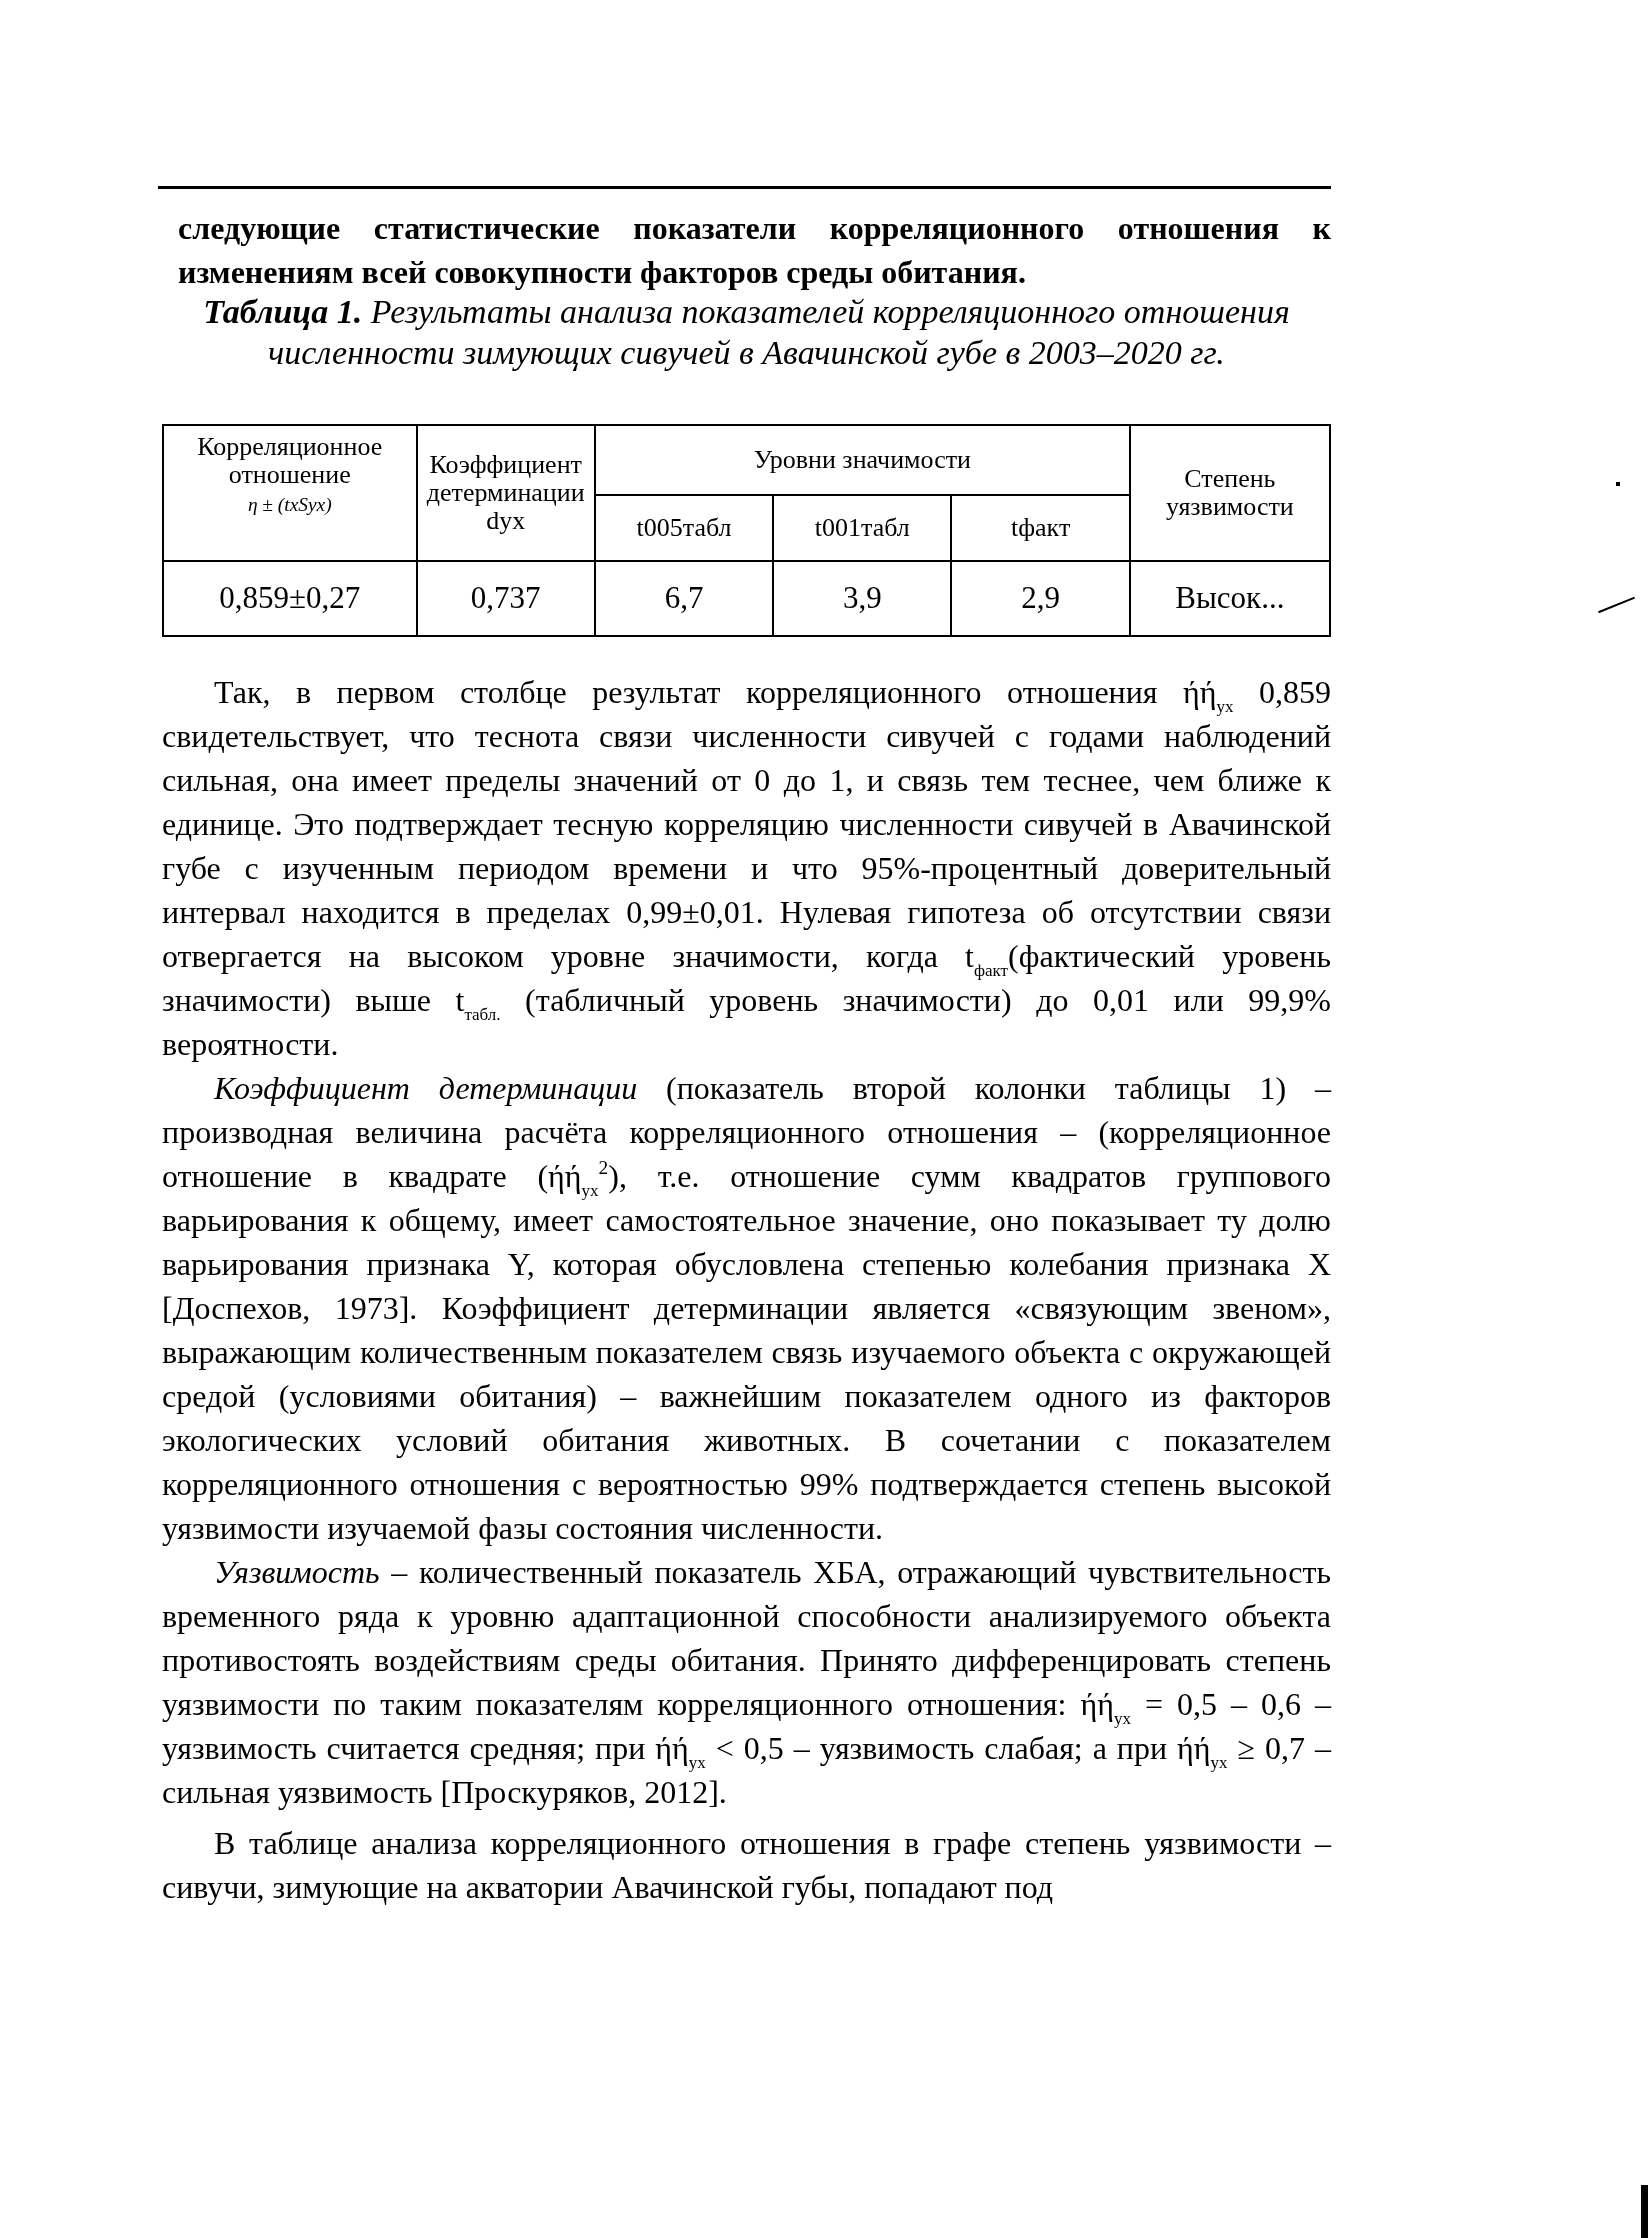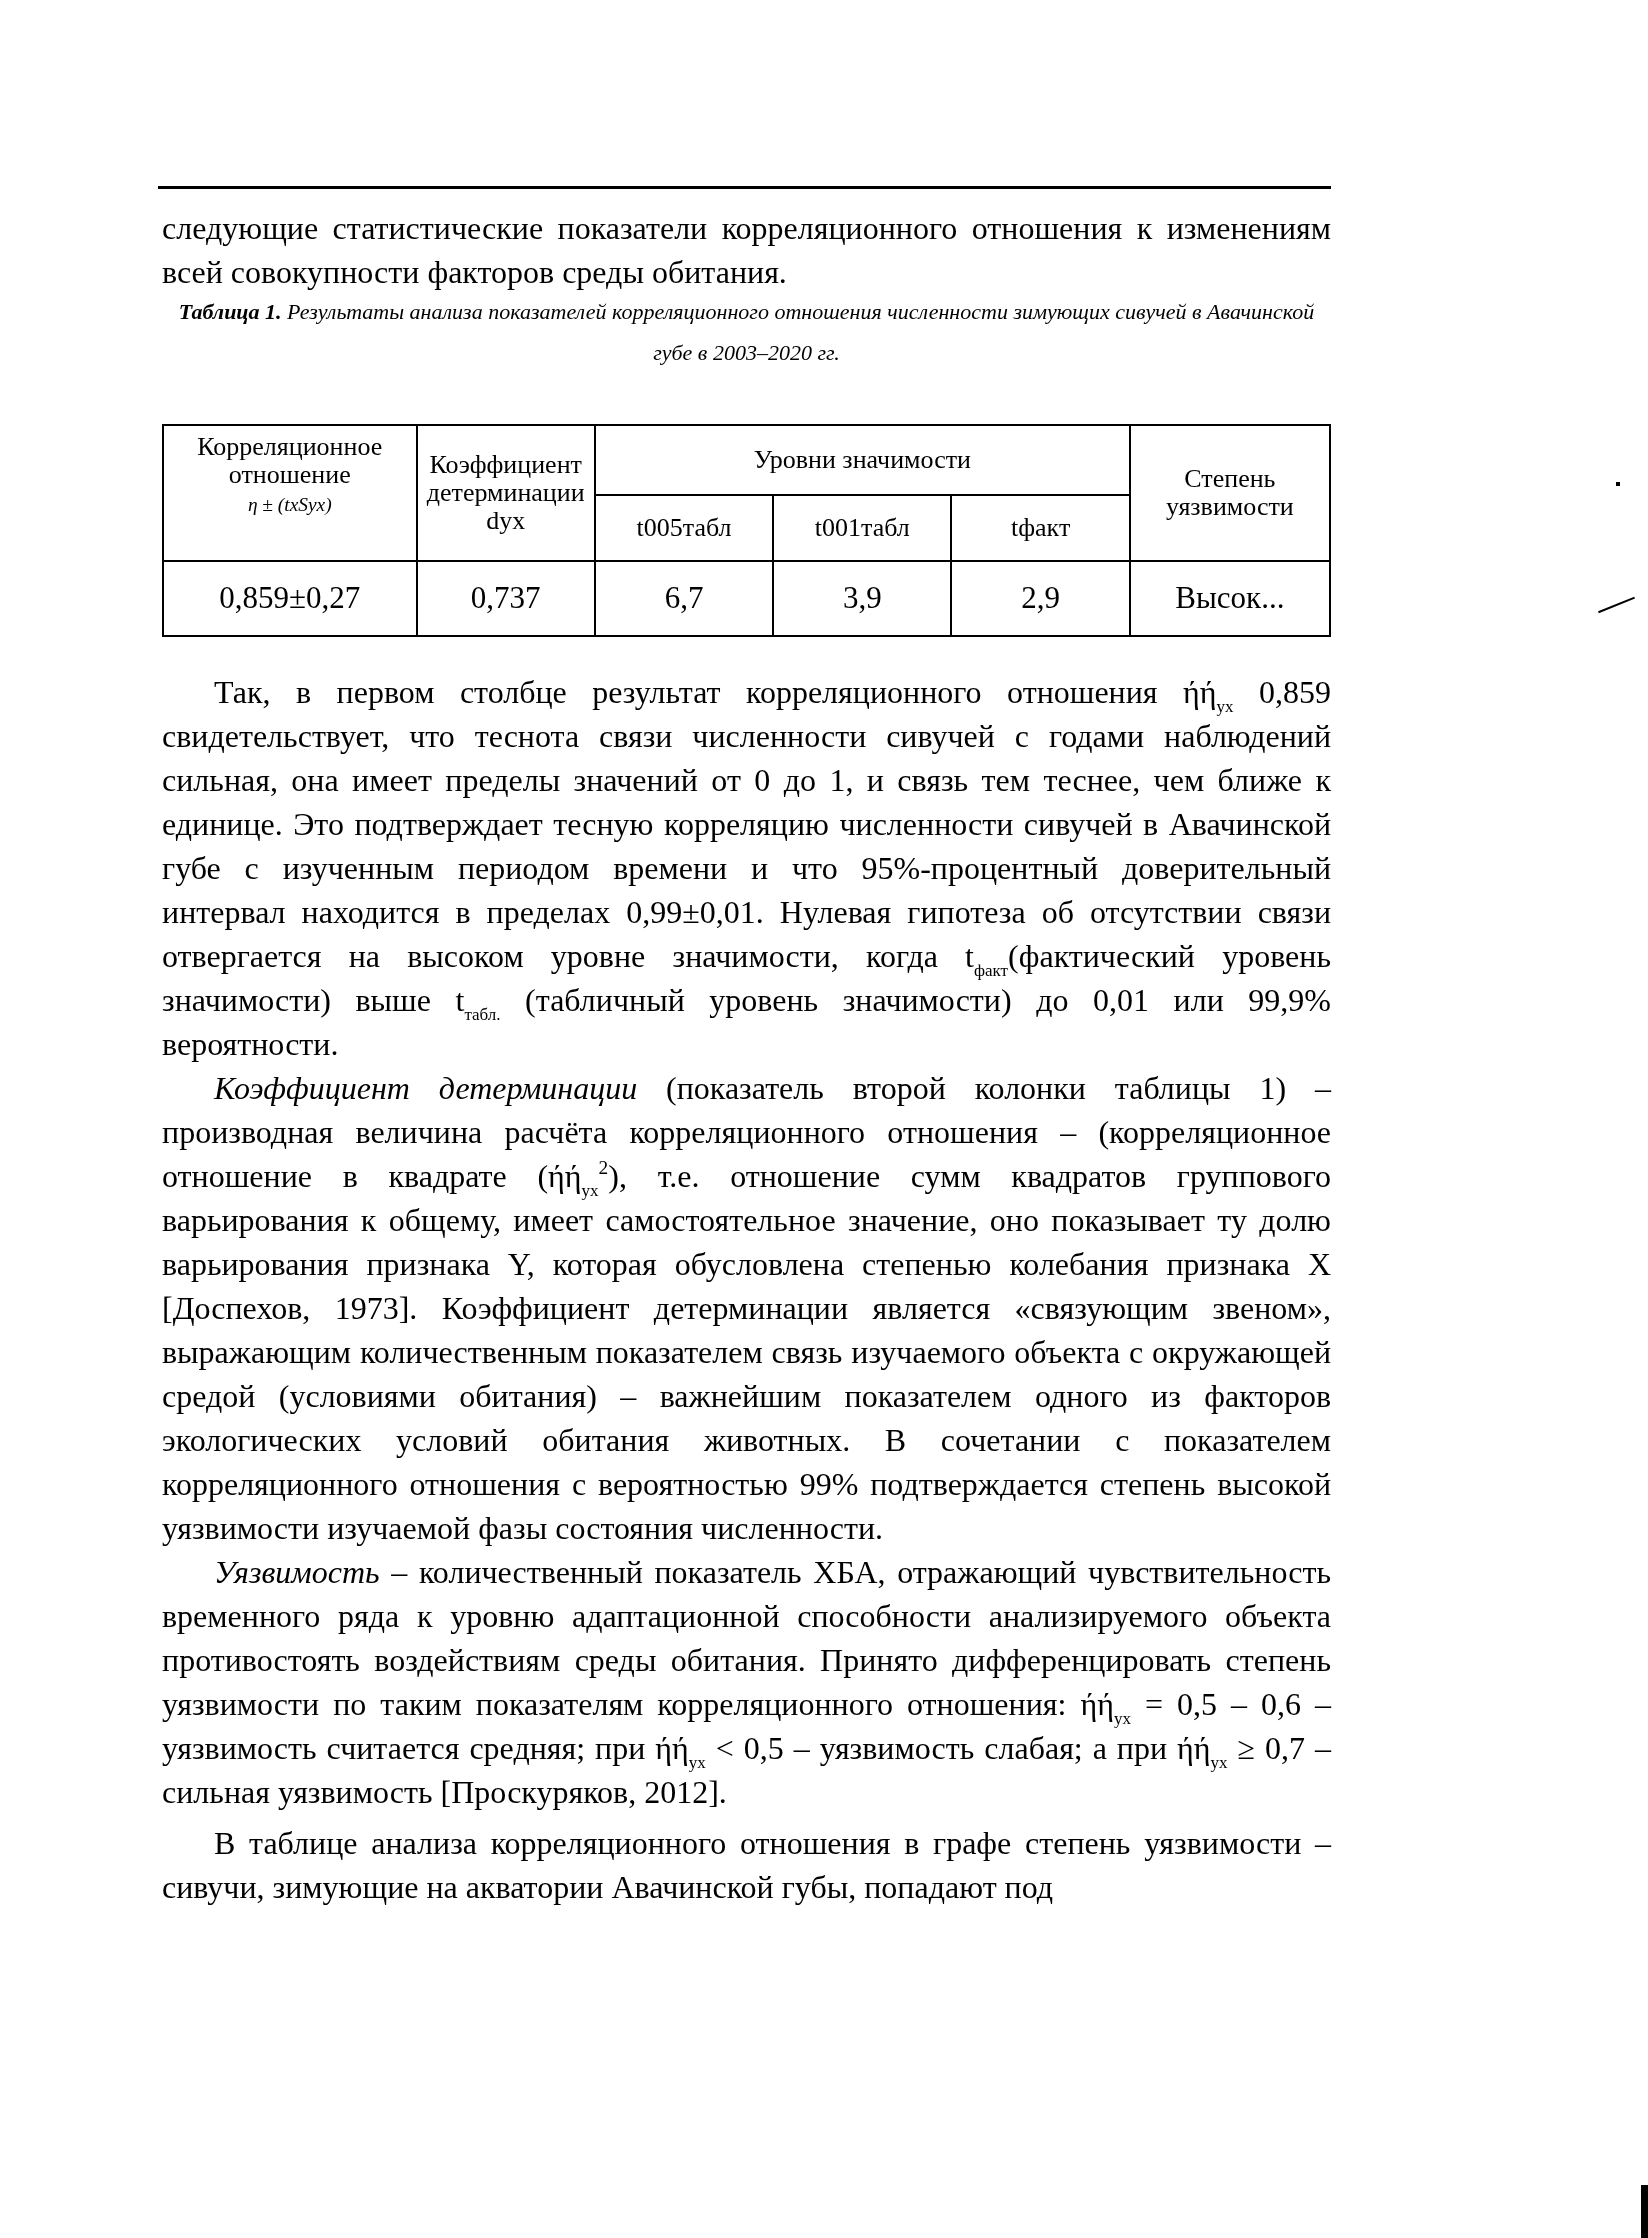--- a/index.html
+++ b/index.html
@@ -8,21 +8,21 @@
   .page { position: absolute; left: 0; top: 0; width: 1648px; height: 2239px; }
   .header { position: absolute; left: 158px; top: 139px; width: 1173px; height: 39px; }
   .page-number { position: absolute; left: 0; top: 0; font-size: 28.4px; line-height: 39px; }
   .running-title { position: absolute; right: 0; top: 0; font-size: 28.4px; font-style: italic; line-height: 39px; white-space: nowrap; }
   .header-rule { position: absolute; left: 158px; top: 186px; width: 1173px; height: 3.2px; background: #000; }
 
   .text-block { position: absolute; left: 162px; width: 1169px; font-size: 32px; line-height: 44px; text-align: justify; }
   .text-block p { margin: 0; }
   .indent { text-indent: 52px; }
   .lead { top: 206px; }
-  .caption { position: absolute; left: 162px; top: 291px; width: 1169px; font-size: 22px; line-height: 41px;
+  .caption { position: absolute; left: 162px; top: 291px; width: 1169px; font-size: 34px; line-height: 41px;
              font-style: italic; text-align: center; }
   .caption b { font-weight: bold; }
 
   .table-wrap { position: absolute; left: 162px; top: 424px; width: 1169px; }
   table { border-collapse: collapse; width: 100%; table-layout: fixed; padding-left: 32px; }
   td, th { border: 2.6px solid #000; text-align: center; vertical-align: middle; font-weight: normal;
            font-size: 26px; line-height: 28.4px; padding: 2.6px 3.9px; }
   th.sub { height: 59px; }
   td.val { font-size: 31px; height: 67px; }
   .formula { font-size: 19.4px; font-style: italic; }
@@ -35,21 +35,21 @@
   .margin-mark { position: absolute; background: #000; }
 </style>
 </head>
 <body>
 
 <div class="page">
 
   <div class="header-rule"></div>
 
   <div class="text-block lead">
-    <p style="font-weight:normal;">следующие статистические показатели корреляционного отношения к изменениям всей совокупности факторов среды обитания.</p>
+    <p style="font-weight:bold;margin-left:16px;">следующие статистические показатели корреляционного отношения к изменениям всей совокупности факторов среды обитания.</p>
   </div>
 
   <div class="caption">
     <b>Таблица 1.</b>
     <span>Результаты анализа показателей корреляционного отношения численности зимующих сивучей в Авачинской губе в 2003–2020 гг.</span>
   </div>
 
   <div class="table-wrap">
     <table>
       <colgroup>

